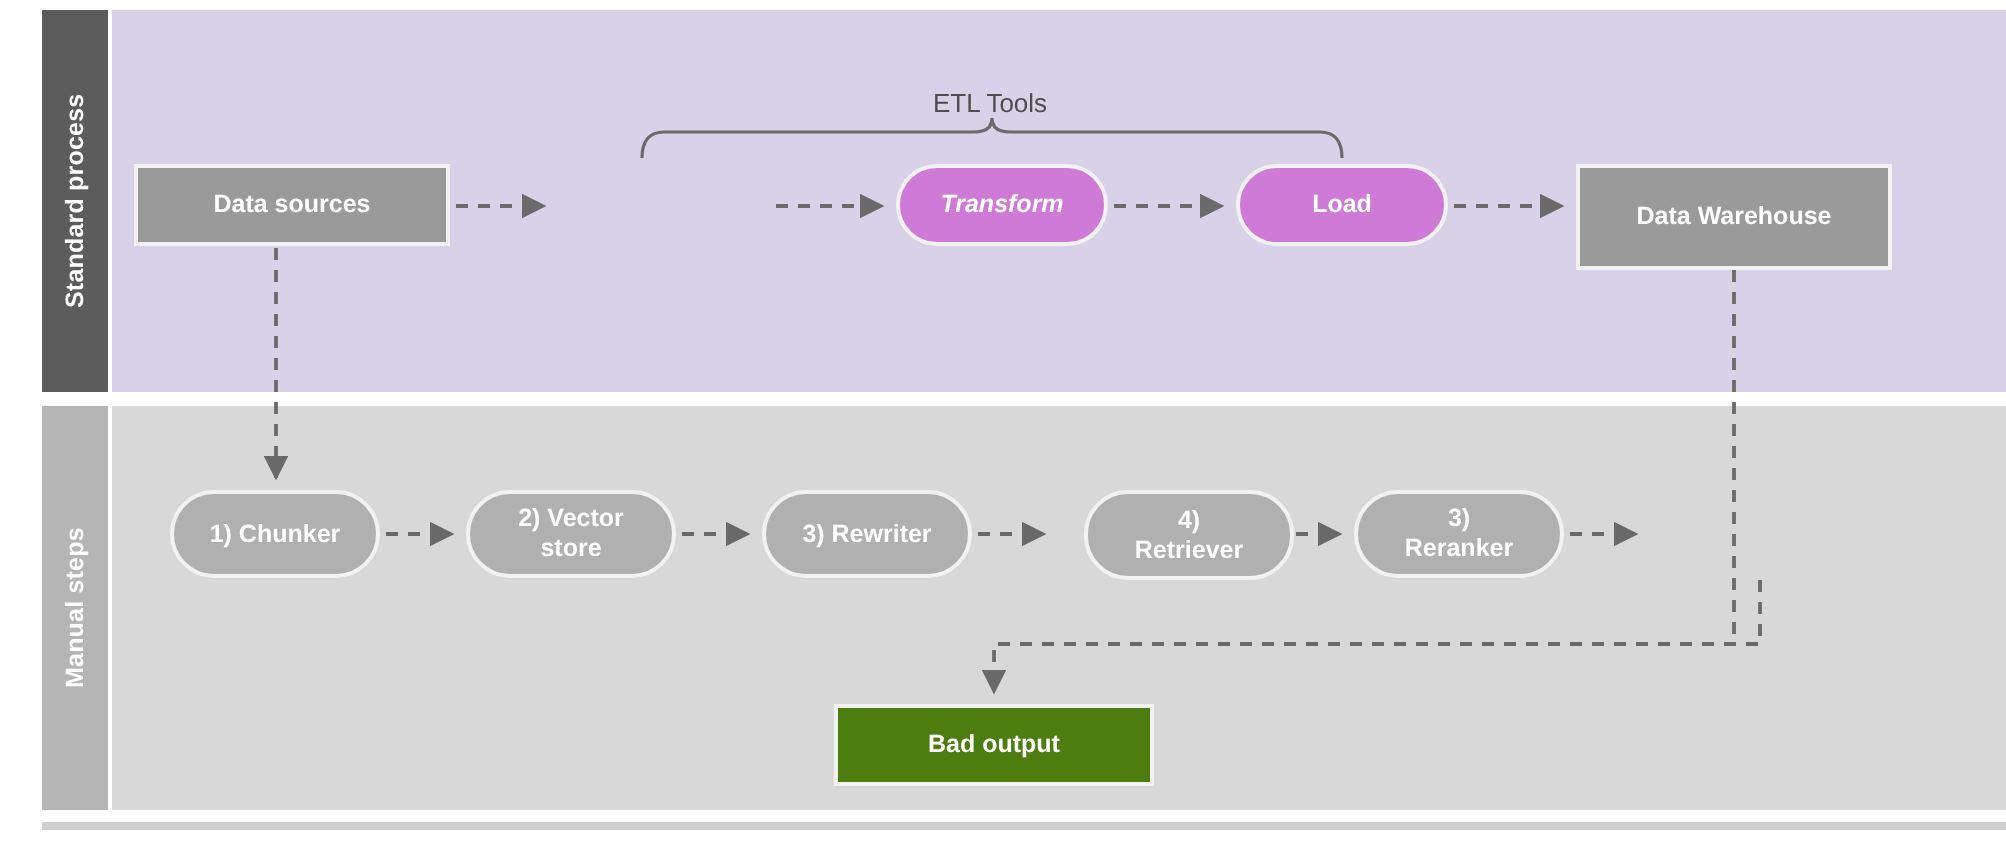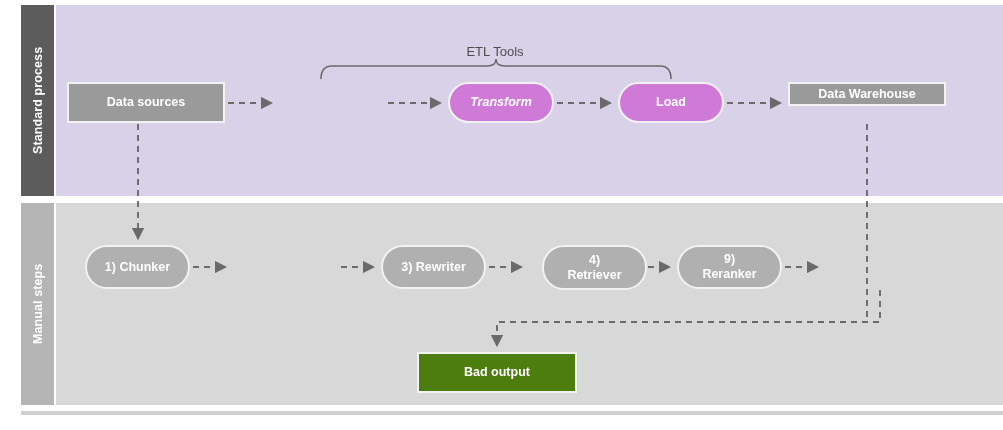--- a/index.html
+++ b/index.html
@@ -140,27 +140,28 @@
 
   <div id="etl-label">ETL Tools</div>
 
   <div class="node rect gray" style="left:67px;  top:82px;  width:158px; height:41px;">Data sources</div>
 
 
   <div class="node pill purple" style="left:448px; top:82px;  width:106px; height:41px;font-style:italic;">Transform</div>
 
   <div class="node pill purple" style="left:618px; top:82px;  width:106px; height:41px;">Load</div>
 
-  <div class="node rect gray" style="left:788px; top:82px;  width:158px; height:24px;">Data Warehouse</div>
+  <div class="node rect gray" style="left:788px; top:82px;  width:158px; height:53px;">Data Warehouse</div>
 
   <div class="node pill step" style="left:85px;  top:245px; width:105px; height:44px;">1) Chunker</div>
 
+  <div class="node pill step" style="left:233px; top:245px; width:105px; height:44px;">2) Vector store</div>
 
   <div class="node pill step" style="left:381px; top:245px; width:105px; height:44px;">3) Rewriter</div>
 
   <div class="node pill step" style="left:542px; top:245px; width:105px; height:45px;">4) Retriever</div>
 
-  <div class="node pill step" style="left:677px; top:245px; width:105px; height:44px;">9) Reranker</div>
+  <div class="node pill step" style="left:677px; top:245px; width:105px; height:44px;">3) Reranker</div>
 
 
   <div class="node rect warn" style="left:417px; top:352px; width:160px; height:41px;">Bad output</div>
 
 </div>
 
 </body></html>

